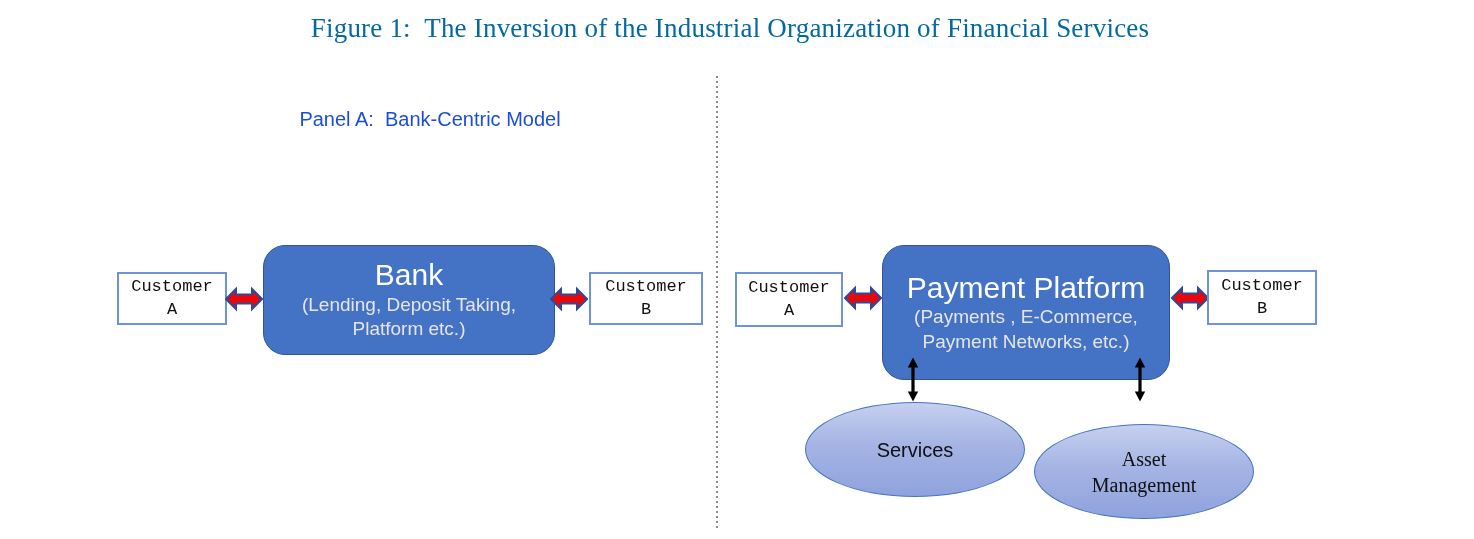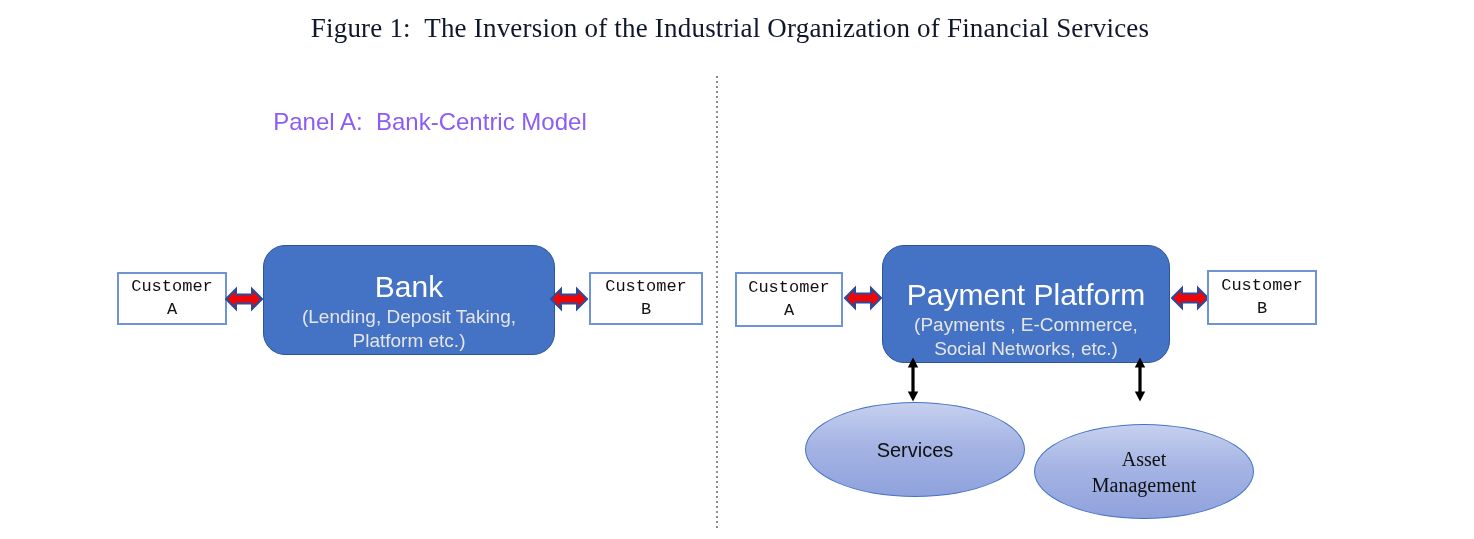--- a/index.html
+++ b/index.html
@@ -8,31 +8,31 @@
     width:1474px;height:539px;
     background:#ffffff;
     font-family:"Liberation Sans", sans-serif;
     overflow:hidden;
   }
   .keep-ws{white-space:pre;}
 
   .fig-title{
     position:absolute;top:13px;left:730px;transform:translateX(-50%);
     font-family:"Liberation Serif", serif;
-    font-size:27px;color:#0f172a;letter-spacing:.2px;
+    font-size:27px;color:#0369a1;letter-spacing:.2px;
   }
 
   .divider{
     position:absolute;left:716px;top:76px;width:2px;height:452px;
     background:repeating-linear-gradient(to bottom,#8a8a8a 0 2px,transparent 2px 5px);
   }
 
   .panel-header{
     position:absolute;top:108px;transform:translateX(-50%);
-    font-size:24px;color:#8b5cf6;
+    font-size:20px;color:#1d4ed8;
   }
   .panel-header.a{left:430px;}
   .panel-header.b{left:1030px;}
 
   .customer-box{
     position:absolute;
     background:#ffffff;
     border:2px solid #6e93d6;
     display:flex;flex-direction:column;align-items:center;justify-content:center;
     font-size:17px;color:#111;line-height:1.32;text-align:center;
@@ -44,24 +44,24 @@
   .cust-a2{left:735px;top:272px;width:108px;height:55px;}
   .cust-b2{left:1207px;top:270px;width:110px;height:55px;}
 
   .hub-box{
     position:absolute;
     background:#4472c4;
     border:1.5px solid #2f5597;
     border-radius:22px;
     color:#ffffff;text-align:center;
     box-sizing:border-box;
-    display:flex;flex-direction:column;align-items:center;justify-content:flex-end;
+    display:flex;flex-direction:column;align-items:center;justify-content:center;
   }
   .hub-a{left:263px;top:245px;width:292px;height:110px;}
-  .hub-b{left:882px;top:245px;width:288px;height:118px;}
+  .hub-b{left:882px;top:245px;width:288px;height:135px;}
   .hub-title{font-size:30px;line-height:1.15;color:#ffffff;}
   .hub-sub{font-size:19px;line-height:1.3;color:#e5e5e5;}
 
   .red-arrow{position:absolute;width:38px;height:30px;}
   .ra-1{left:225px;top:284px;}
   .ra-2{left:550px;top:284px;}
   .ra-3{left:844px;top:283px;}
   .ra-4{left:1171px;top:283px;}
 
   .v-arrow{position:absolute;width:16px;height:45px;}
@@ -121,21 +121,21 @@
     <span>A</span>
   </div>
 
   <svg class="red-arrow ra-3" viewBox="0 0 38 30">
     <polygon points="1,15 11,5 11,10.5 27,10.5 27,5 37,15 27,25 27,19.5 11,19.5 11,25" fill="#ee0606" stroke="#2a4b9b" stroke-width="2" stroke-linejoin="miter"></polygon>
   </svg>
 
   <div class="hub-box hub-b">
     <div class="hub-title">Payment Platform</div>
     <div class="hub-sub">(Payments , E-Commerce,</div>
-    <div class="hub-sub">Social Networks, etc.)</div>
+    <div class="hub-sub">Payment Networks, etc.)</div>
   </div>
 
   <svg class="red-arrow ra-4" viewBox="0 0 38 30">
     <polygon points="1,15 11,5 11,10.5 27,10.5 27,5 37,15 27,25 27,19.5 11,19.5 11,25" fill="#ee0606" stroke="#2a4b9b" stroke-width="2" stroke-linejoin="miter"></polygon>
   </svg>
 
   <div class="customer-box cust-b2">
     <span>Customer</span>
     <span>B</span>
   </div>

